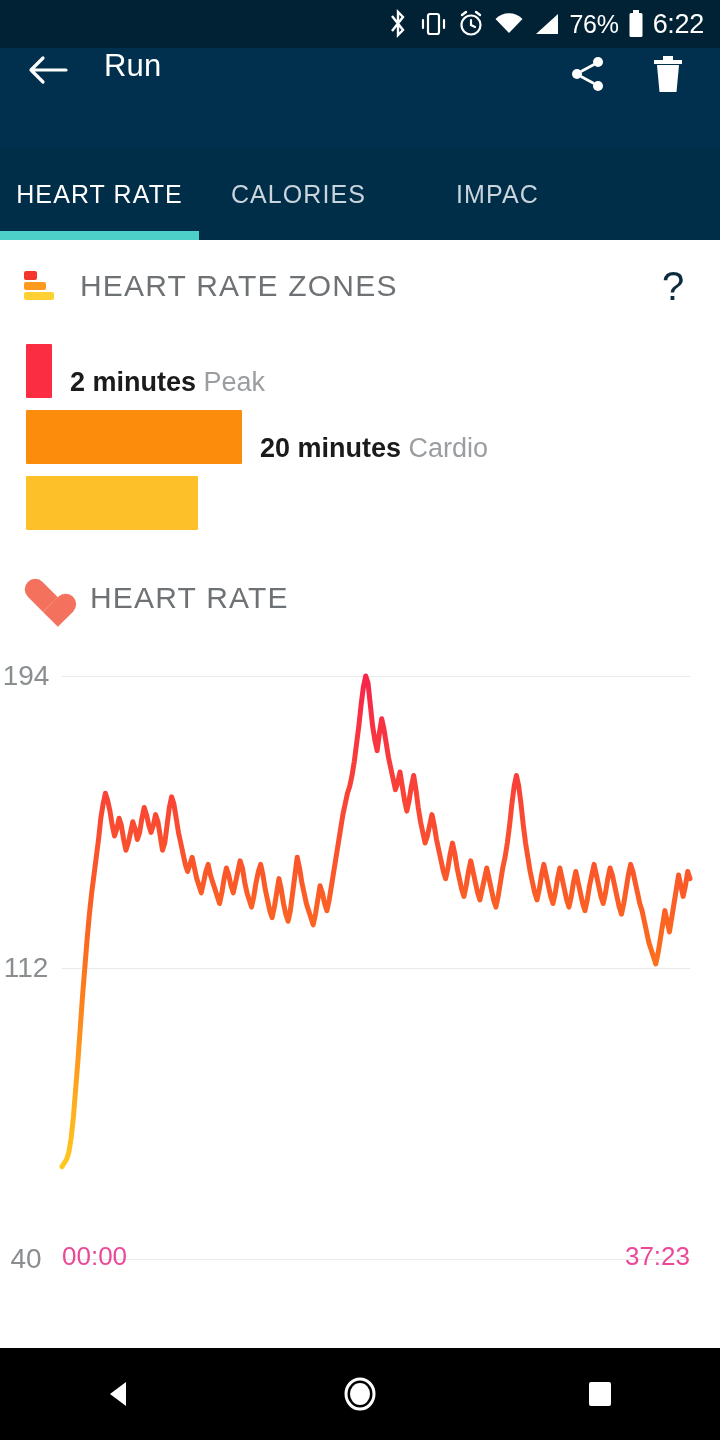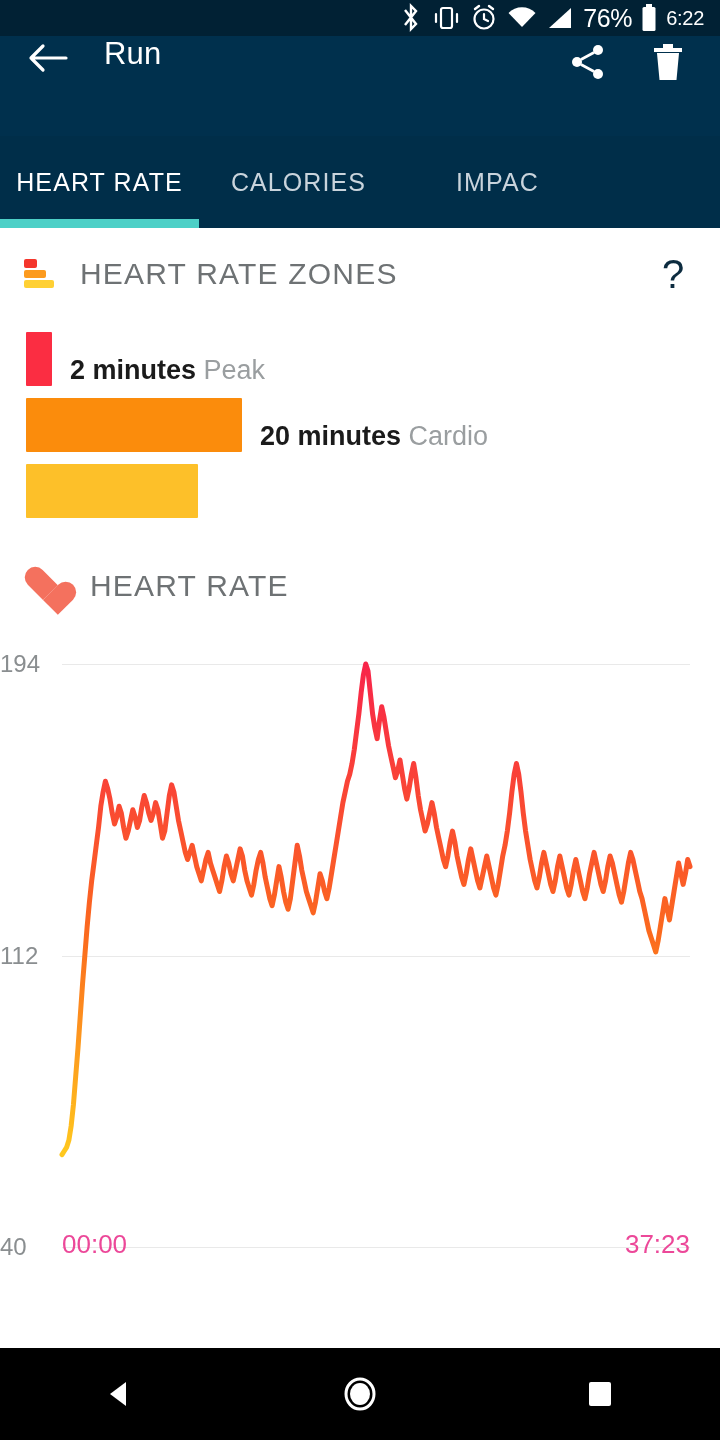--- a/index.html
+++ b/index.html
@@ -6,27 +6,27 @@
   html, body {
     width:720px; height:1440px;
     background:#ffffff;
     font-family:"Liberation Sans", sans-serif;
     overflow:hidden;
   }
   #app { position:relative; width:720px; height:1440px; background:#fff; }
 
   
   .statusbar{
-    height:36px; background:#012134; color:#fff;
+    height:48px; background:#012134; color:#fff;
     display:flex; align-items:center; justify-content:flex-end;
     padding:0 16px 0 0; gap:9px;
   }
   .statusbar .si{ display:flex; align-items:center; justify-content:center; }
   .battery-pct{ font-size:25px; letter-spacing:-0.3px; font-weight:400; }
-  .clock{ font-size:20px; letter-spacing:-0.3px; }
+  .clock{ font-size:27px; letter-spacing:-0.3px; }
 
   
   .appbar{
     height:100px; background:#00304D; color:#fff;
     display:flex; align-items:flex-start; padding:0 26px;
   }
   .appbar .back{ width:44px; height:44px; display:flex; align-items:center; justify-content:center; }
   .appbar .title{ font-size:31px; margin-left:34px; letter-spacing:.2px; }
   .appbar .spacer{ flex:1; }
   .appbar .act{ width:52px; height:52px; display:flex; align-items:center; justify-content:center; margin-left:28px; }
@@ -80,21 +80,21 @@
   .heart{ width:40px; height:36px; position:relative; }
   .heart::before, .heart::after{
     content:""; position:absolute; top:0; width:21px; height:32px;
     background:#F4715E; border-radius:21px 21px 0 0;
   }
   .heart::before{ left:19px; transform:rotate(45deg); transform-origin:0 100%; }
   .heart::after { left:19px; transform:rotate(-45deg); transform-origin:0 100%; }
 
   
   .chart-wrap{ position:relative; height:640px; margin-top:6px; }
-  .ylab-box{ position:absolute; left:0; width:52px; text-align:left; color:#8A8E90; font-size:24px; transform:translateY(-50%); }
+  .ylab-box{ position:absolute; left:0; width:52px; text-align:center; color:#8A8E90; font-size:28px; transform:translateY(-50%); }
   .gridline{ position:absolute; left:62px; right:30px; height:1px; background:#E9E9E9; }
   .xlabels{
     position:absolute; left:62px; right:30px; bottom:18px;
     display:flex; justify-content:space-between; color:#ec4899; font-size:26px;
   }
   svg.hr-plot{ position:absolute; left:0; top:0; }
 
   
   .navbar{
     position:absolute; left:0; bottom:0; width:720px; height:92px;

